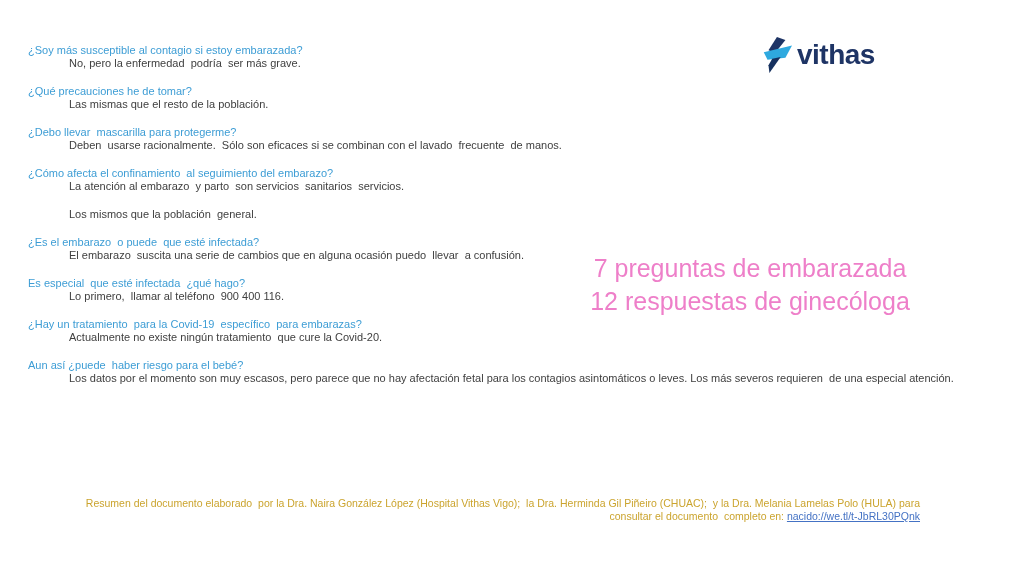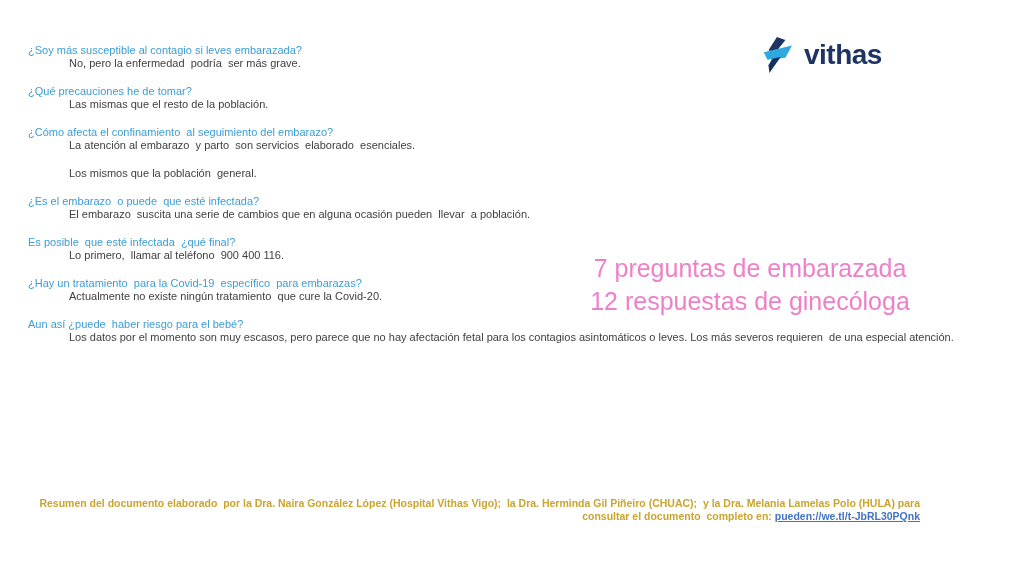--- a/index.html
+++ b/index.html
@@ -12,21 +12,21 @@
     font-family: "Liberation Sans", "DejaVu Sans", sans-serif;
   }
 
   
   .logo {
     position: absolute;
     top: 36px;
     left: 760px;
     display: flex;
     align-items: center;
-    gap: 12px;
+    gap: 5px;
   }
   .logo-icon { width: 32px; height: 38px; display: block; }
   .logo-text {
     font-size: 28px;
     font-weight: 700;
     letter-spacing: -0.5px;
     color: var(--navy, #1E3465);
     line-height: 38px;
   }
 
@@ -63,21 +63,21 @@
   .footer {
     position: absolute;
     top: 497px;
     right: 104px;
     width: 900px;
     text-align: right;
     color: var(--gold, #CBA42E);
     font-size: 10.5px;
     line-height: 13px;
   }
-  .footer-line { white-space: pre; font-weight: bold; }
+  .footer-line { white-space: pre; }
   .footer a {
     color: var(--link-blue, #4472C4);
     text-decoration: underline;
   }
 </style>
 </head>
 <body>
 
 <div class="slide">
 
@@ -87,40 +87,44 @@
         <polygon fill="#1E3465" points="18,1 27,4 16,18 9,15"></polygon>
         <polygon fill="#2EA9DF" points="4,17 34,10 27,23 8,25"></polygon>
         <polygon fill="#16315F" points="13,24 22,22 10,39 9,31"></polygon>
       </svg>
     </span>
     <span class="logo-text">vithas</span>
   </div>
 
   <div class="qa">
     <div class="qa-item">
-      <div class="qa-q">¿Soy más susceptible al contagio si leves embarazada?</div>
+      <div class="qa-q">¿Soy más susceptible al contagio si estoy embarazada?</div>
       <div class="qa-a">No, pero la enfermedad  podría  ser más grave.</div>
     </div>
     <div class="qa-item">
       <div class="qa-q">¿Qué precauciones he de tomar?</div>
       <div class="qa-a">Las mismas que el resto de la población.</div>
     </div>
     <div class="qa-item">
+      <div class="qa-q">¿Debo llevar  mascarilla para protegerme?</div>
+      <div class="qa-a">Deben  usarse racionalmente.  Sólo son eficaces si se combinan con el lavado  frecuente  de manos.</div>
+    </div>
+    <div class="qa-item">
       <div class="qa-q">¿Cómo afecta el confinamiento  al seguimiento del embarazo?</div>
-      <div class="qa-a">La atención al embarazo  y parto  son servicios  elaborado  esenciales.</div>
+      <div class="qa-a">La atención al embarazo  y parto  son servicios  sanitarios  servicios.</div>
     </div>
     <div class="qa-item">
       <div class="qa-a">Los mismos que la población  general.</div>
     </div>
     <div class="qa-item">
       <div class="qa-q">¿Es el embarazo  o puede  que esté infectada?</div>
-      <div class="qa-a">El embarazo  suscita una serie de cambios que en alguna ocasión pueden  llevar  a población.</div>
+      <div class="qa-a">El embarazo  suscita una serie de cambios que en alguna ocasión puedo  llevar  a confusión.</div>
     </div>
     <div class="qa-item">
-      <div class="qa-q">Es posible  que esté infectada  ¿qué final?</div>
+      <div class="qa-q">Es especial  que esté infectada  ¿qué hago?</div>
       <div class="qa-a">Lo primero,  llamar al teléfono  900 400 116.</div>
     </div>
     <div class="qa-item">
       <div class="qa-q">¿Hay un tratamiento  para la Covid-19  específico  para embarazas?</div>
       <div class="qa-a">Actualmente no existe ningún tratamiento  que cure la Covid-20.</div>
     </div>
     <div class="qa-item">
     </div>
     <div class="qa-item">
       <div class="qa-q">Aun así ¿puede  haber riesgo para el bebé?</div>
@@ -128,16 +132,16 @@
     </div>
   </div>
 
   <div class="callout">
     <div>7 preguntas de embarazada</div>
     <div>12 respuestas de ginecóloga</div>
   </div>
 
   <div class="footer">
     <div class="footer-line">Resumen del documento elaborado  por la Dra. Naira González López (Hospital Vithas Vigo);  la Dra. Herminda Gil Piñeiro (CHUAC);  y la Dra. Melania Lamelas Polo (HULA) para</div>
-    <div class="footer-line"><span>consultar el documento  completo en: </span><a href="#">pueden://we.tl/t-JbRL30PQnk</a></div>
+    <div class="footer-line"><span>consultar el documento  completo en: </span><a href="#">nacido://we.tl/t-JbRL30PQnk</a></div>
   </div>
 
 </div>
 
 </body></html>

